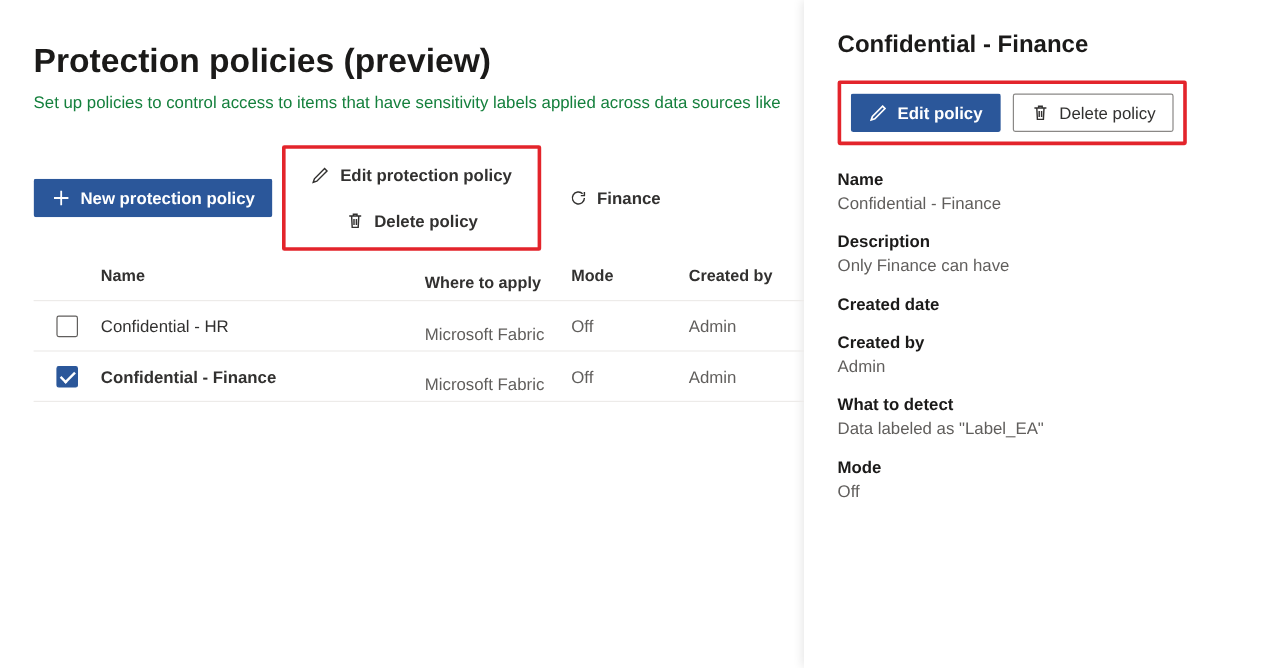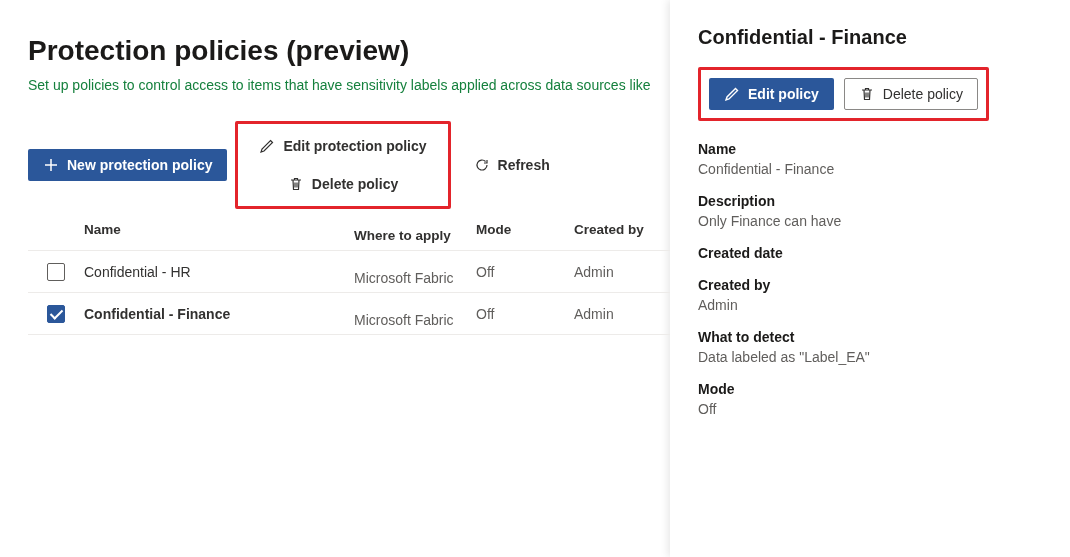--- a/index.html
+++ b/index.html
@@ -164,21 +164,21 @@
             <path d="M3 4h10M6.5 4V2.5h3V4M5 4l.5 9.5h5L11 4M7 6.5v5M9 6.5v5"></path>
           </svg>
         <span>Delete policy</span>
       </button>
     </div>
 
     <button class="btn">
       <svg viewBox="0 0 16 16" fill="none" stroke="currentColor" stroke-width="1.2">
           <path d="M13 8a5 5 0 1 1-1.46-3.54M13 3v3h-3"></path>
         </svg>
-      <span>Refresh</span>
+      <span>Finance</span>
     </button>
   </div>
 
   <div class="table">
     <div class="thead">
       <div class="col-check"></div>
       <div class="col-name">Name</div>
       <div class="col-where">Where to apply</div>
       <div class="col-mode">Mode</div>
       <div class="col-by">Created by</div>

